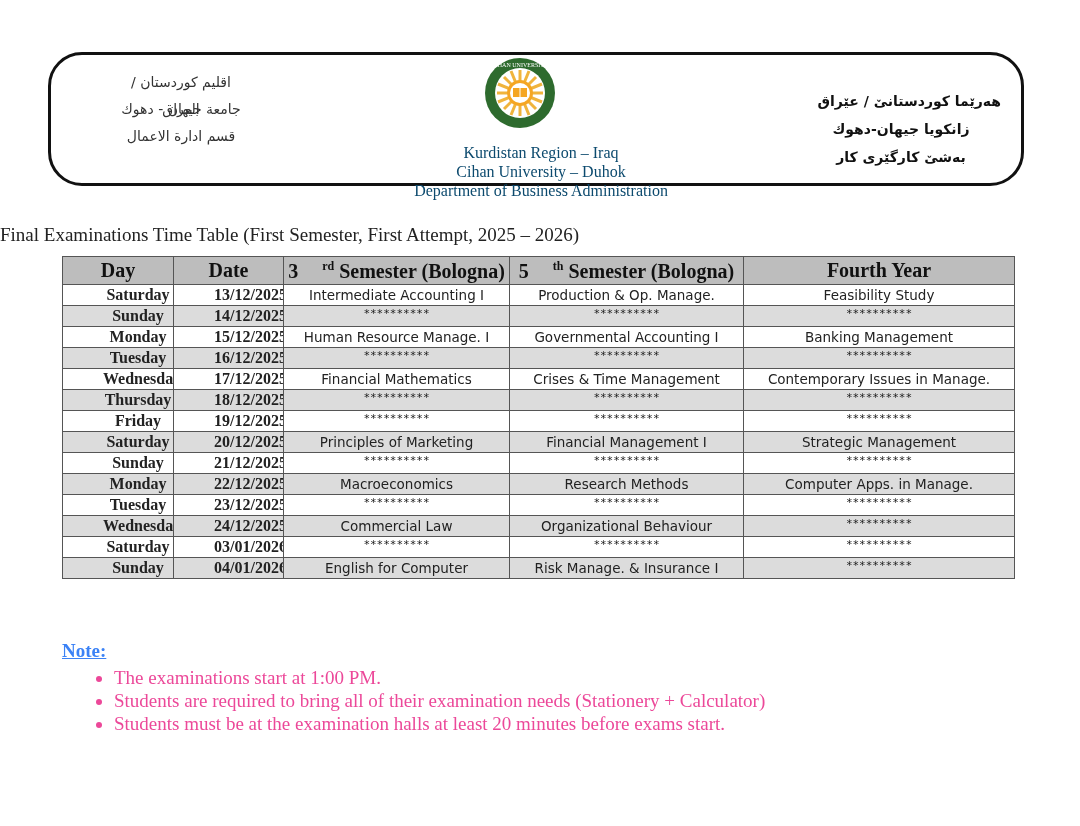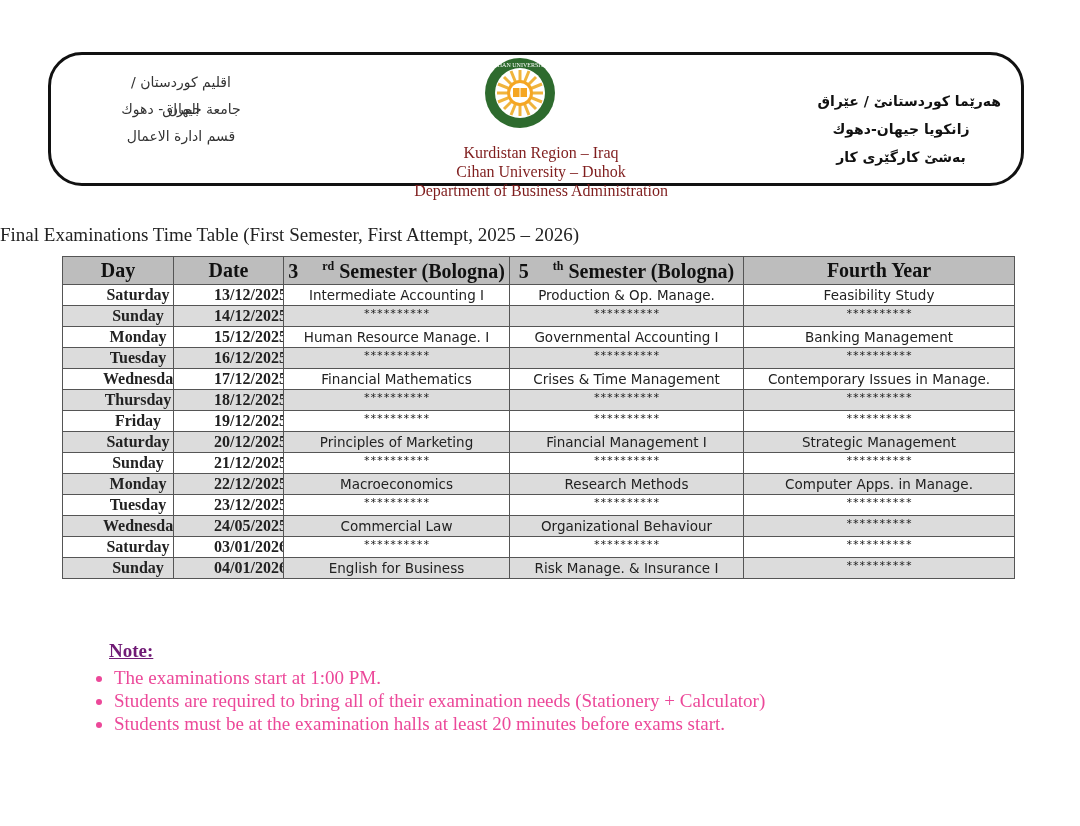--- a/index.html
+++ b/index.html
@@ -17,21 +17,21 @@
   .ku-right {
     position: absolute; right: 20px; top: 20px; width: 200px; text-align: center;
     font-family: "DejaVu Sans", sans-serif; font-size: 14px; font-weight: bold; color: #111; direction: rtl; margin-top: 12px;
   }
   .ku-right div { height: 28px; line-height: 28px; }
   .ku-right div:first-child { text-align: right; padding-right: 0; }
 
   .logo { position: absolute; left: 433px; top: 2px; width: 72px; height: 72px; }
   .center-text {
     position: absolute; left: 300px; top: 88px; width: 380px; text-align: center;
-    font-family: "Liberation Serif", serif; font-size: 16px; line-height: 19px; color: #7f1d1d;
+    font-family: "Liberation Serif", serif; font-size: 16px; line-height: 19px; color: #0c4a6e;
   }
 
   .title {
     position: absolute; left: 0; top: 224px; width: 1046px; text-align: left;
     font-family: "Liberation Serif", serif; font-size: 19px; color: #222;
   }
 
   table.tt {
     position: absolute; left: 62px; top: 256px; border-collapse: collapse;
     table-layout: fixed; width: 952px;
@@ -43,21 +43,21 @@
   }
   table.tt th sup { font-size: 12px; margin-left: 24px; }
   table.tt td { height: 20px; font-size: 14.5px; }
   table.tt td.day, table.tt td.date { font-family: "Liberation Serif", serif; font-weight: bold; font-size: 16px; color: #222; padding-left: 40px; }
   table.tt td.subj { font-family: "DejaVu Sans", sans-serif; font-size: 13.5px; color: #222; }
   table.tt td.stars { font-family: "DejaVu Sans Mono", monospace; font-size: 11px; letter-spacing: 0px; vertical-align: top; line-height: 15px; }
   table.tt tr.shade td { background: #dcdcdc; }
   table.tt tr.plain td { background: #ffffff; }
 
   .notes { position: absolute; left: 62px; top: 640px; font-family: "Liberation Serif", serif; }
-  .note-title { font-weight: bold; font-size: 19px; text-decoration: underline; color: #701a75; margin-left: 47px; }
+  .note-title { font-weight: bold; font-size: 19px; text-decoration: underline; color: #3b82f6; }
   .notes ul { margin: 4px 0 0 0; padding-left: 52px; font-size: 19px; color: #ec4899; }
   .notes li { height: 23px; line-height: 23px; }
 </style>
 </head>
 <body>
 
 <div class="header-box">
   <div class="ar-left">
     <div>اقليم كوردستان / العراق</div>
     <div>جامعة جيهان - دهوك</div>
@@ -189,36 +189,36 @@
       </tr>
       <tr class="plain">
         <td class="day">Tuesday</td>
         <td class="date">23/12/2025</td>
         <td class="stars">**********</td>
         <td class="stars">**********</td>
         <td class="stars">**********</td>
       </tr>
       <tr class="shade">
         <td class="day">Wednesday</td>
-        <td class="date">24/05/2025</td>
+        <td class="date">24/12/2025</td>
         <td class="subj">Commercial Law</td>
         <td class="subj">Organizational Behaviour</td>
         <td class="stars">**********</td>
       </tr>
       <tr class="plain">
         <td class="day">Saturday</td>
         <td class="date">03/01/2026</td>
         <td class="stars">**********</td>
         <td class="stars">**********</td>
         <td class="stars">**********</td>
       </tr>
       <tr class="shade">
         <td class="day">Sunday</td>
         <td class="date">04/01/2026</td>
-        <td class="subj">English for Business</td>
+        <td class="subj">English for Computer</td>
         <td class="subj">Risk Manage. &amp; Insurance I</td>
         <td class="stars">**********</td>
       </tr>
     </tbody>
 </table>
 
 <div class="notes">
   <div class="note-title">Note:</div>
   <ul>
     <li>The examinations start at 1:00 PM.</li>

